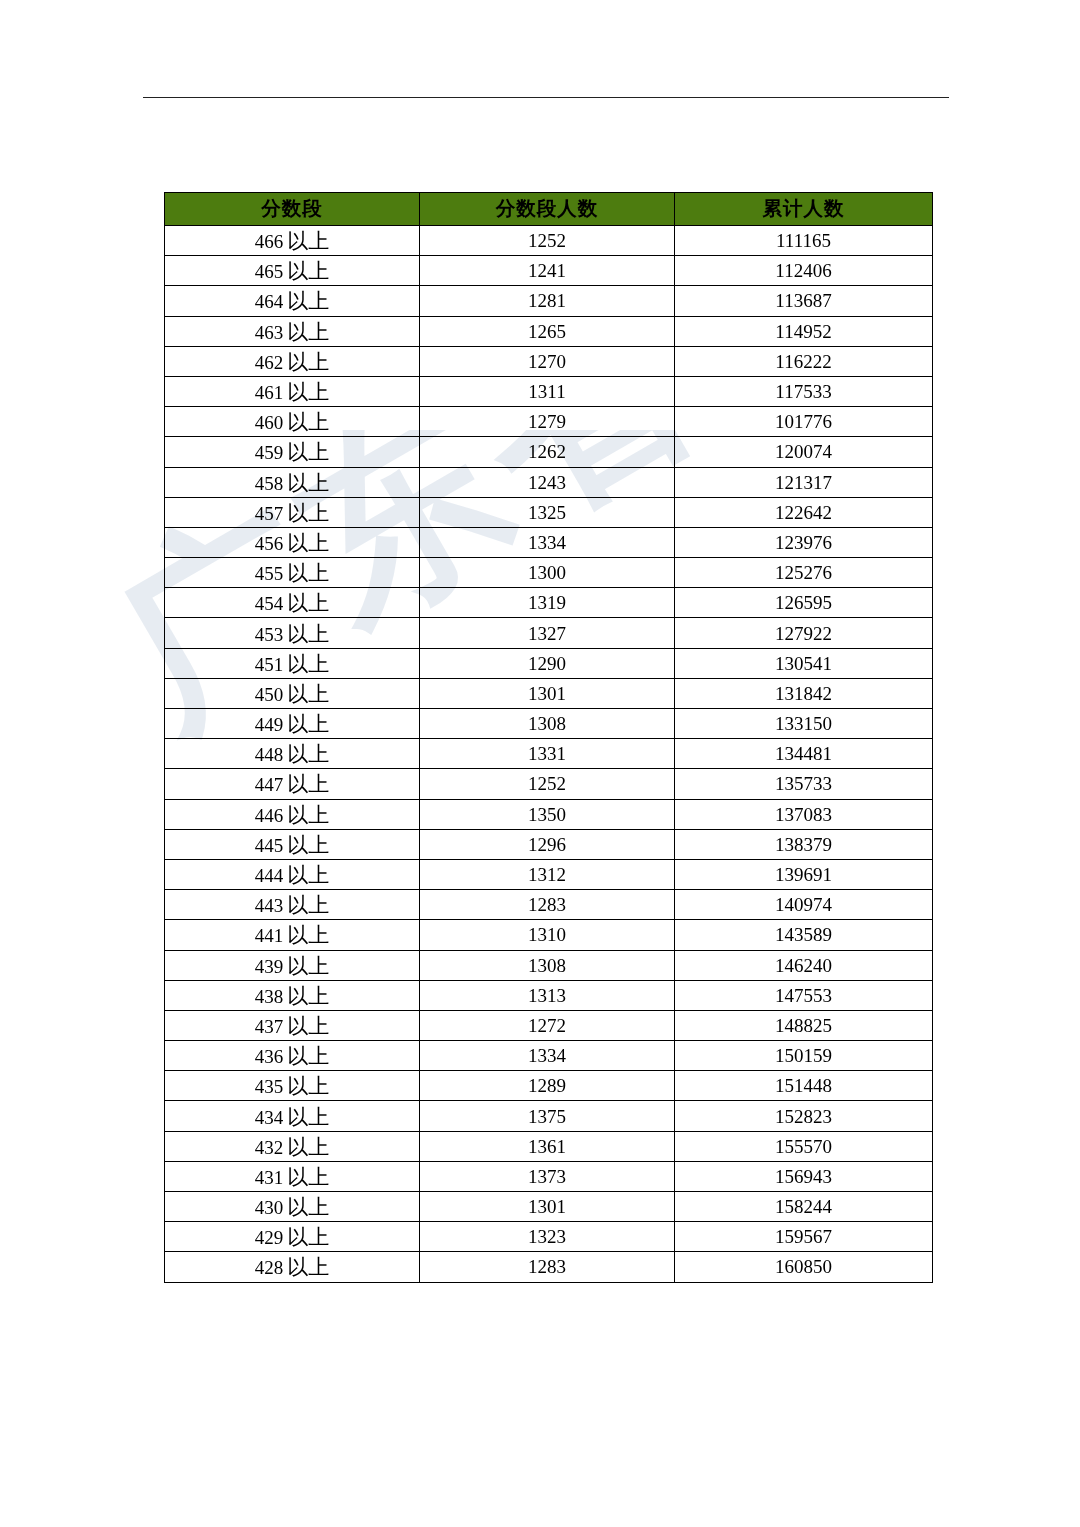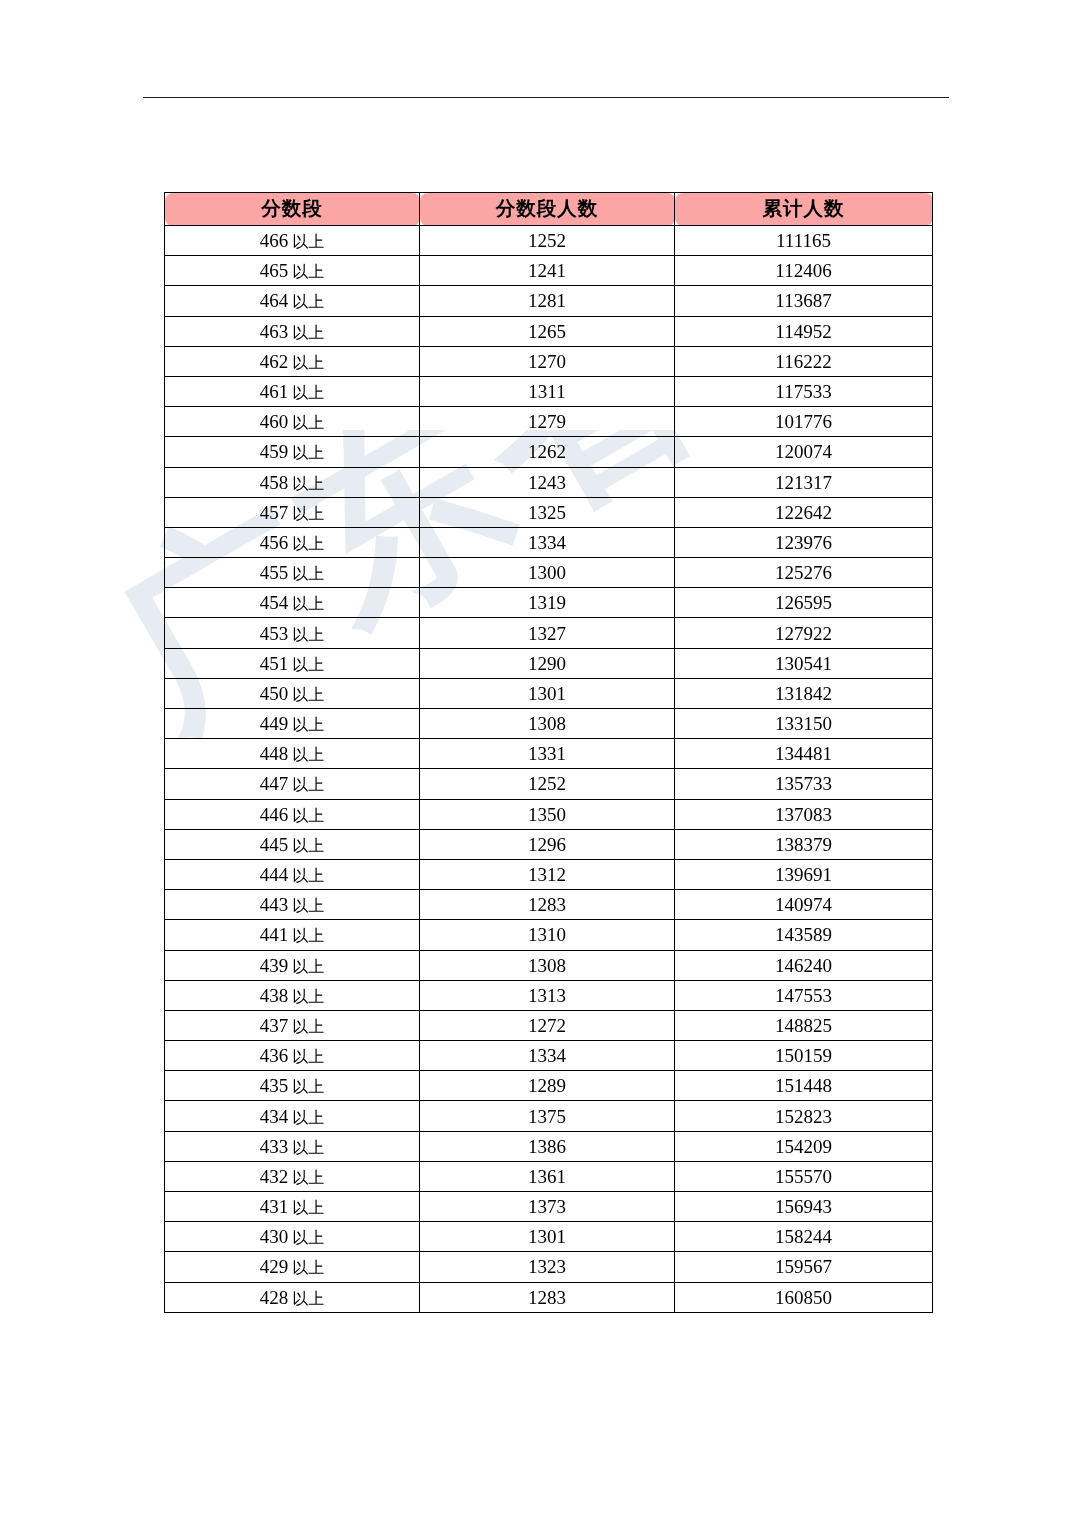--- a/index.html
+++ b/index.html
@@ -68,34 +68,33 @@
   table.score-table td {
     border: 1px solid #000;
     text-align: center;
     font-size: 19px;
     line-height: 1;
     height: 29.2px;
     padding: 0;
     color: #000;
   }
   table.score-table thead th {
-    background: #fca5a5;
+    background: #4d7c0f;
     font-weight: 700;
     font-size: 19.5px;
     height: 32px;
     font-family: "DejaVu Sans", "Liberation Sans", sans-serif;
     letter-spacing: 1px;
-    border-radius: 8px;
   }
   td.range {
     font-family: "Liberation Serif", serif;
   }
   td.range .cn {
-    font-family: Liberation Serif, serif;
-    font-size: 16px;
+    font-family: Liberation Sans, sans-serif;
+    font-size: 21px;
     margin-left: 4px;
   }
   td.num {
     font-family: "Liberation Serif", serif;
     font-size: 19px;
   }
 </style>
 </head>
 <body>
 
@@ -266,25 +265,20 @@
             <td class="range"><span>435</span><span class="cn">以上</span></td>
             <td class="num">1289</td>
             <td class="num">151448</td>
           </tr>
           <tr>
             <td class="range"><span>434</span><span class="cn">以上</span></td>
             <td class="num">1375</td>
             <td class="num">152823</td>
           </tr>
           <tr>
-            <td class="range"><span>433</span><span class="cn">以上</span></td>
-            <td class="num">1386</td>
-            <td class="num">154209</td>
-          </tr>
-          <tr>
             <td class="range"><span>432</span><span class="cn">以上</span></td>
             <td class="num">1361</td>
             <td class="num">155570</td>
           </tr>
           <tr>
             <td class="range"><span>431</span><span class="cn">以上</span></td>
             <td class="num">1373</td>
             <td class="num">156943</td>
           </tr>
           <tr>

